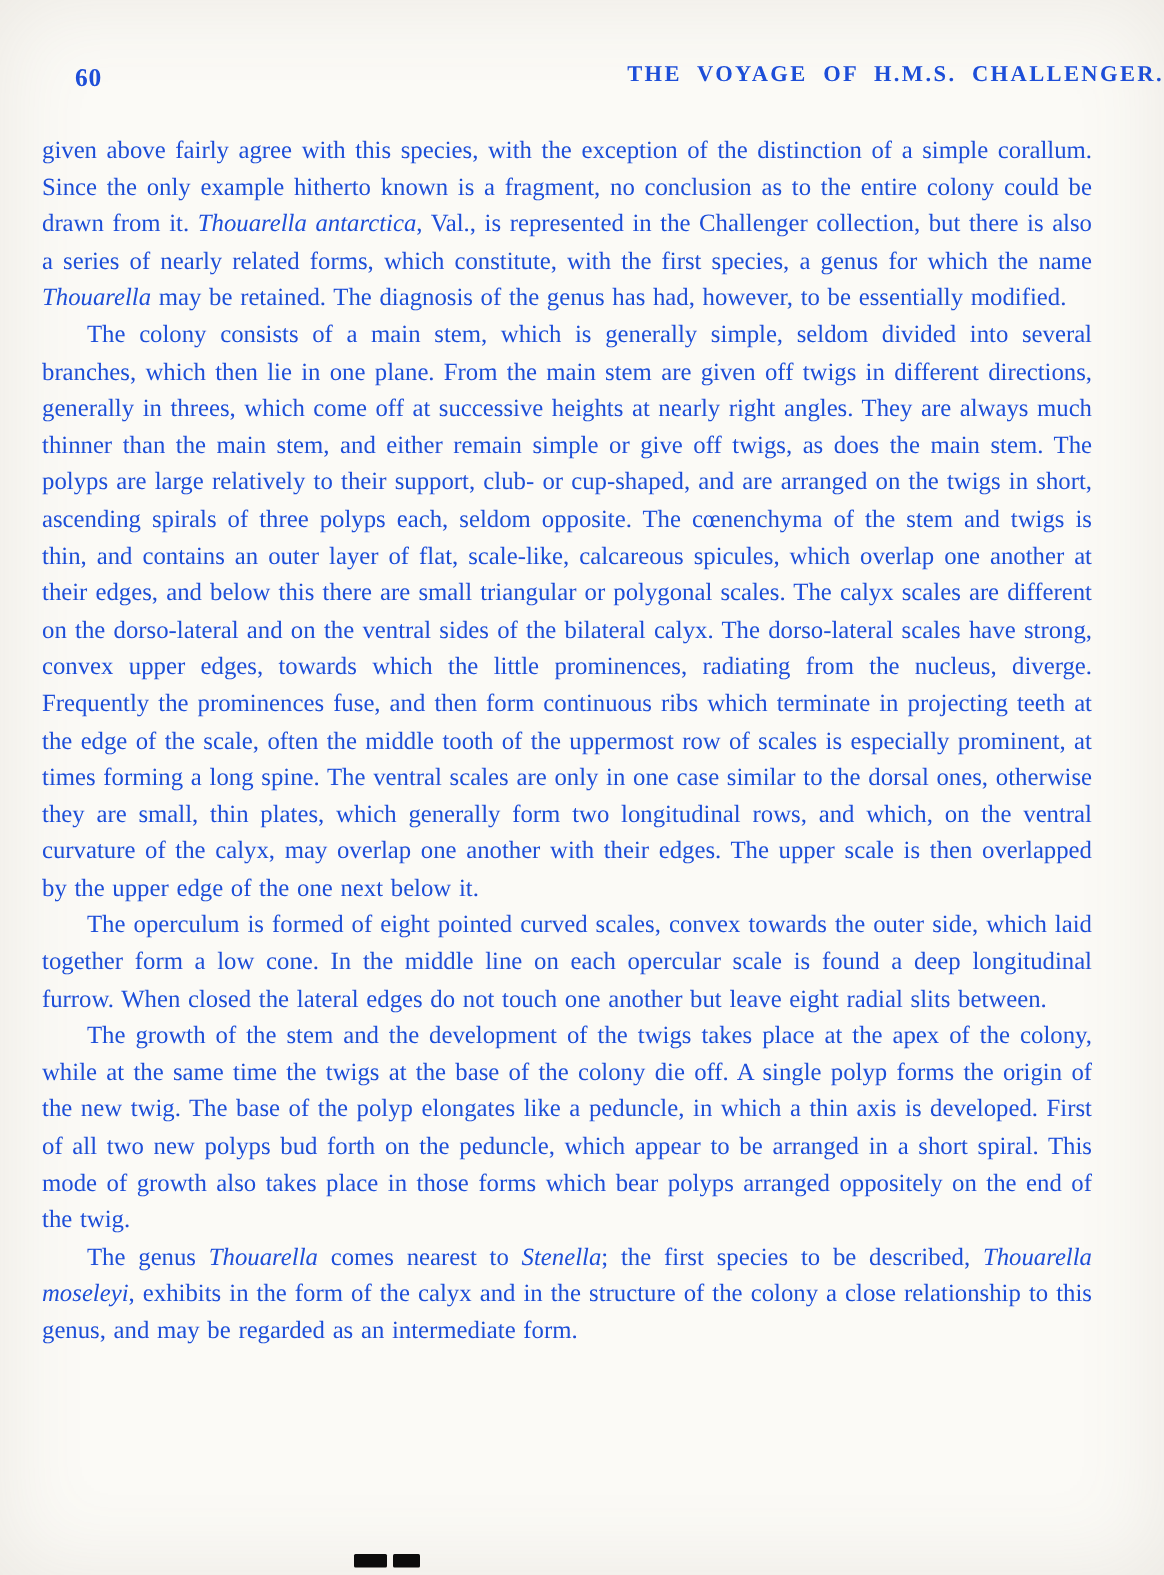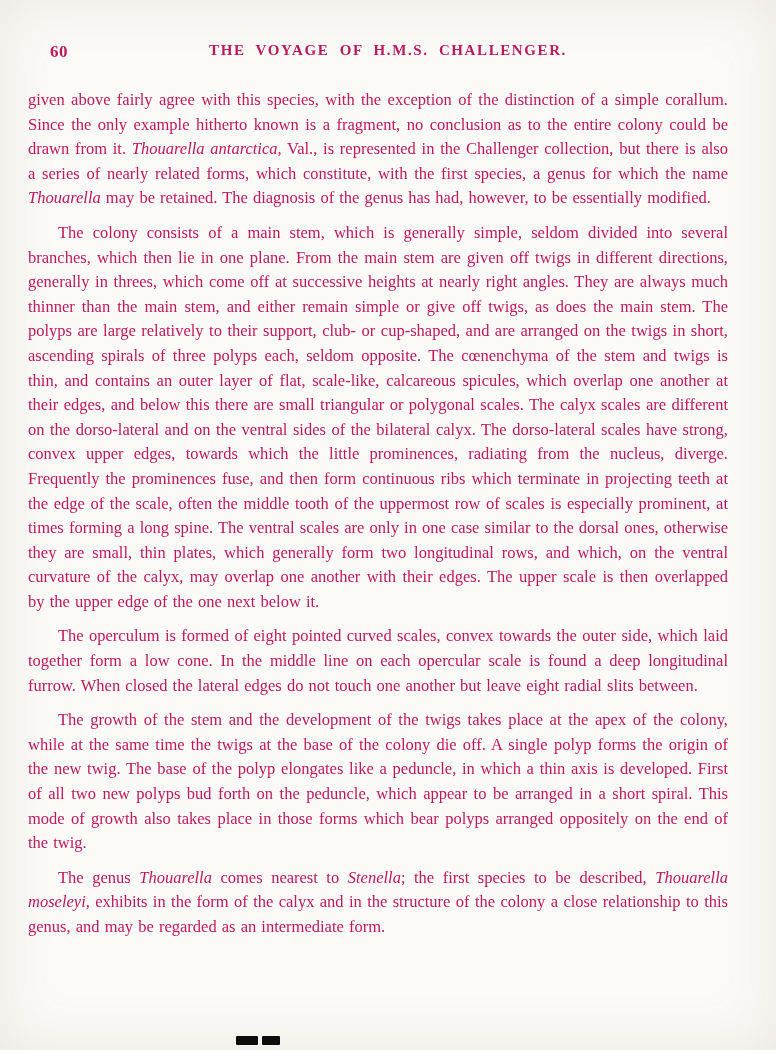--- a/index.html
+++ b/index.html
@@ -11,58 +11,57 @@
     height: 1050px;
     background: #efede8;
     font-family: "Liberation Serif", "DejaVu Serif", serif;
     overflow: hidden;
   }
   .page {
     position: relative;
     width: 776px;
     height: 1050px;
     background: #fbfaf6;
-    color: #be185d;
+    color: #1d4ed8;
     box-shadow: inset 0 0 60px rgba(120,110,90,0.12);
     box-sizing: border-box;
   }
   .header {
     position: relative;
     height: 30px;
     padding-top: 42px;
   }
   .pagenum {
     position: absolute;
     left: 50px;
     top: 42px;
     font-size: 17px;
     font-weight: bold;
     letter-spacing: 0.5px;
   }
   .running-title {
     display: block;
-    text-align: center;
+    text-align: right;
     font-size: 15px;
     font-weight: bold;
     letter-spacing: 1.6px;
     word-spacing: 5px;
   }
   .body {
     padding: 16px 48px 0 28px;
   }
   .para {
     margin: 0;
     font-size: 16.5px;
     line-height: 24.6px;
     text-align: justify;
     word-spacing: 1px;
   }
   .para.indent {
     text-indent: 30px;
-    margin-top: 10px;
   }
   .it {
     font-style: italic;
   }
   .scan-artifact {
     position: absolute;
     background: #0c0c0c;
     border-radius: 1px;
   }
   .artifact-1 {

